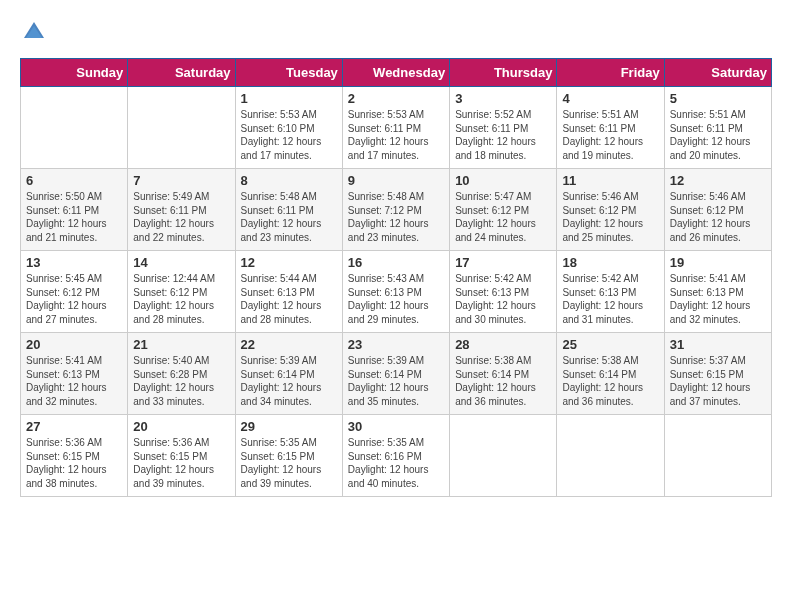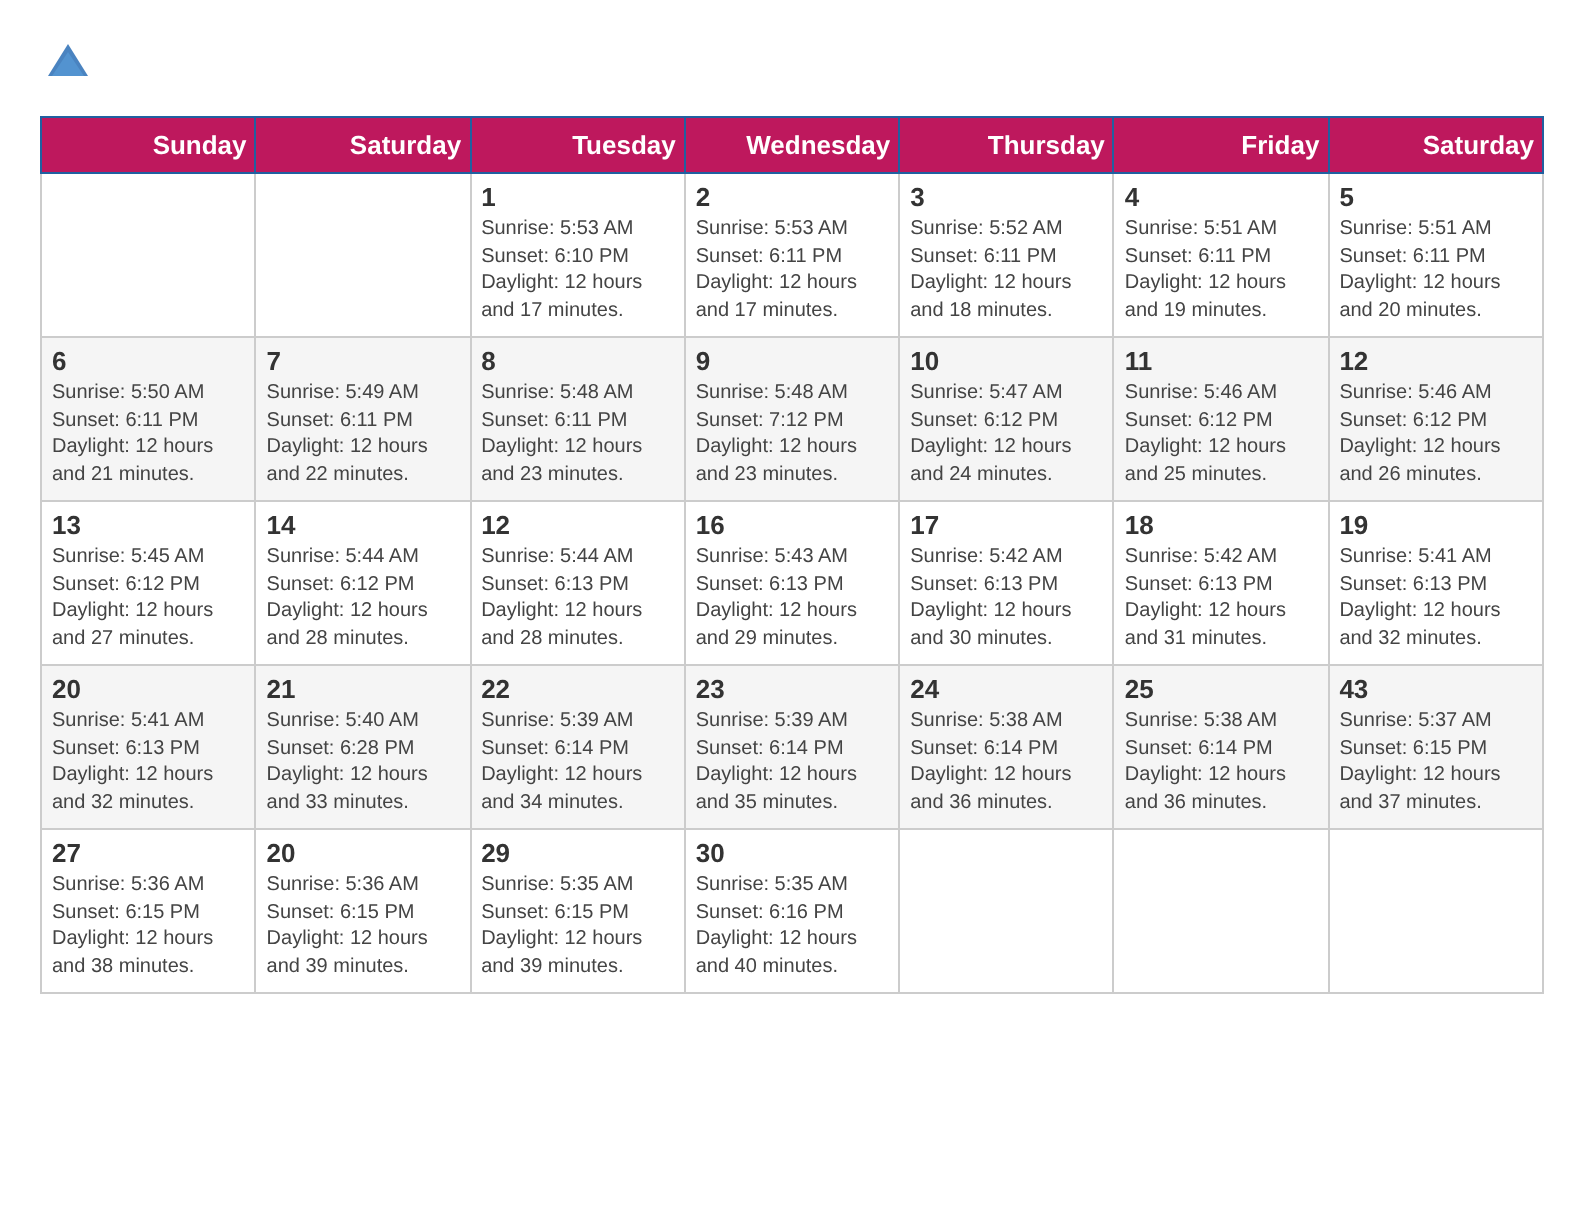--- a/index.html
+++ b/index.html
@@ -219,21 +219,21 @@
         </tr>
         <tr class="row-white">
           <td>
             <span class="day-num">13</span>
             <div class="day-info">Sunrise: 5:45 AM
 Sunset: 6:12 PM
 Daylight: 12 hours and 27 minutes.</div>
           </td>
           <td>
             <span class="day-num">14</span>
-            <div class="day-info">Sunrise: 5:44 AM
+            <div class="day-info">Sunrise: 12:44 AM
 Sunset: 6:12 PM
 Daylight: 12 hours and 28 minutes.</div>
           </td>
           <td>
             <span class="day-num">12</span>
             <div class="day-info">Sunrise: 5:44 AM
 Sunset: 6:13 PM
 Daylight: 12 hours and 28 minutes.</div>
           </td>
           <td>
@@ -280,33 +280,33 @@
 Sunset: 6:14 PM
 Daylight: 12 hours and 34 minutes.</div>
           </td>
           <td>
             <span class="day-num">23</span>
             <div class="day-info">Sunrise: 5:39 AM
 Sunset: 6:14 PM
 Daylight: 12 hours and 35 minutes.</div>
           </td>
           <td>
-            <span class="day-num">24</span>
+            <span class="day-num">28</span>
             <div class="day-info">Sunrise: 5:38 AM
 Sunset: 6:14 PM
 Daylight: 12 hours and 36 minutes.</div>
           </td>
           <td>
             <span class="day-num">25</span>
             <div class="day-info">Sunrise: 5:38 AM
 Sunset: 6:14 PM
 Daylight: 12 hours and 36 minutes.</div>
           </td>
           <td>
-            <span class="day-num">43</span>
+            <span class="day-num">31</span>
             <div class="day-info">Sunrise: 5:37 AM
 Sunset: 6:15 PM
 Daylight: 12 hours and 37 minutes.</div>
           </td>
         </tr>
         <tr class="row-white">
           <td>
             <span class="day-num">27</span>
             <div class="day-info">Sunrise: 5:36 AM
 Sunset: 6:15 PM

